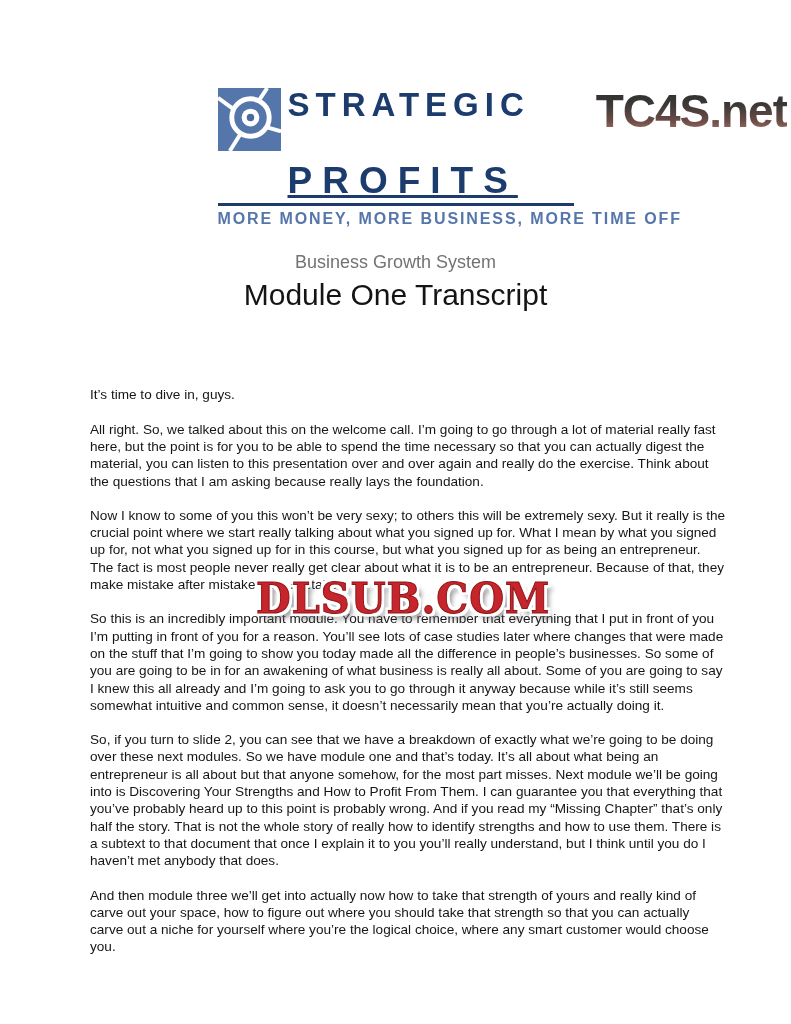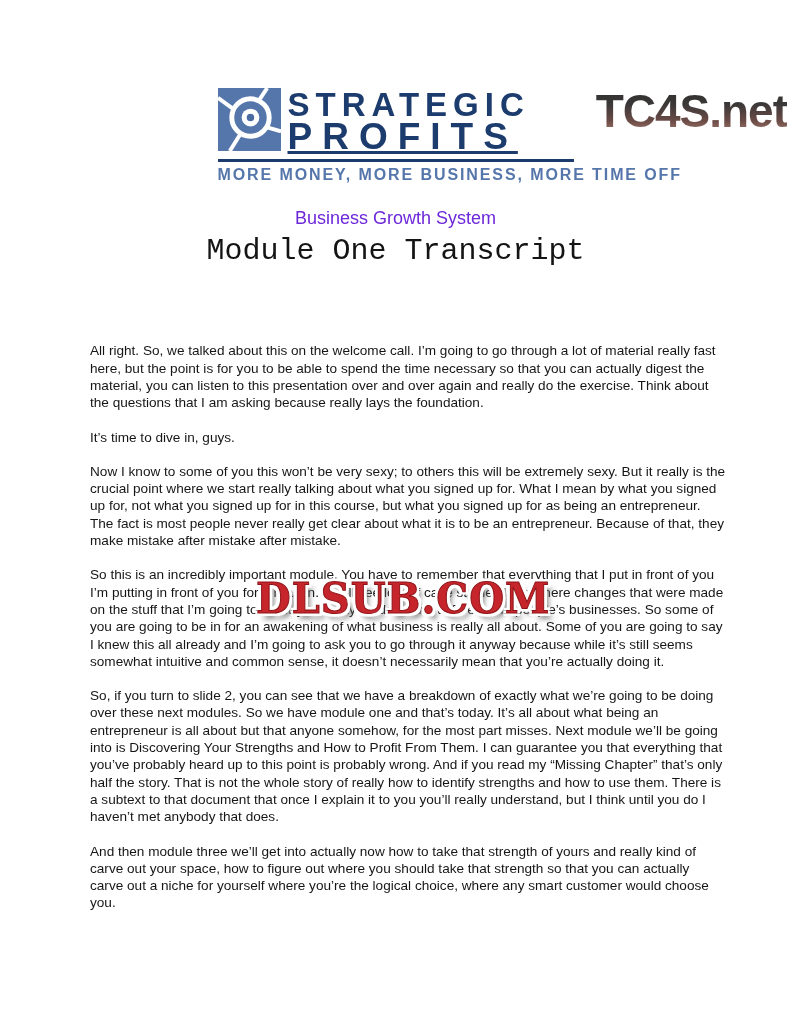--- a/index.html
+++ b/index.html
@@ -21,43 +21,43 @@
     background: linear-gradient(180deg, #2c2a2a 0%, #3b3838 38%, #6b4c47 68%, #9c6f66 86%, #bb9189 100%);
     -webkit-background-clip: text; background-clip: text;
     -webkit-text-fill-color: transparent; color: transparent;
     transform: scaleY(1.02);
   }
 
   
   .sp-logo { width: 356px; margin: 88px auto 0 auto; }
   .sp-top { display: flex; align-items: flex-start; gap: 7px; }
   .sp-icon { width: 63px; height: 63px; display: block; flex: 0 0 63px; }
-  .sp-name { display: flex; flex-direction: column; padding-top: 1px; }
+  .sp-name { display: flex; flex-direction: column; padding-top: 1px; gap: 44px; }
   .sp-line1 {
     color: var(--navy, #1d3c6e);
     font-weight: bold; font-size: 33px; letter-spacing: 6px;
     line-height: 0.95; white-space: nowrap; transform: scaleY(1.0);
   }
   .sp-line2 {
     color: var(--navy, #1d3c6e);
     font-weight: bold; font-size: 37px; letter-spacing: 10px;
     line-height: 0.92; white-space: nowrap; text-decoration: underline;
   }
   .sp-rule { height: 3px; background: var(--navy, #1d3c6e); margin-top: 5px; }
   .sp-tagline {
     margin-top: 4px;
     color: var(--logo_blue, #5576aa);
     font-weight: bold; font-size: 16px; letter-spacing: 1.9px;
     white-space: nowrap; text-align: center;
   }
 
   
   .title-block { text-align: center; margin-top: 24px; }
-  .subtitle { font-size: 18px; font-weight: 400; color: #6d28d9; }
-  .main-title { font-size: 30px; font-weight: 400; color: #141414; margin: 5px 0 0 0; font-family: Liberation Mono, monospace; }
+  .subtitle { font-size: 18px; font-weight: 400; color: #737373; }
+  .main-title { font-size: 30px; font-weight: 400; color: #141414; margin: 5px 0 0 0; }
 
   
   .content { width: 636px; margin: 74px 0 0 90px; }
   .content p {
     font-size: 13.6px; line-height: 17.3px; color: #161616;
     margin: 0 0 17px 0;
   }
 
   
   .dlsub {
@@ -102,22 +102,22 @@
     <div class="sp-rule"></div>
     <div class="sp-tagline">MORE MONEY, MORE BUSINESS, MORE TIME OFF</div>
   </div>
 
   <div class="title-block">
     <div class="subtitle">Business Growth System</div>
     <h1 class="main-title">Module One Transcript</h1>
   </div>
 
   <div class="content">
+    <p>It’s time to dive in, guys.</p>
     <p>All right. So, we talked about this on the welcome call. I’m going to go through a lot of material really fast here, but the point is for you to be able to spend the time necessary so that you can actually digest the material, you can listen to this presentation over and over again and really do the exercise. Think about the questions that I am asking because really lays the foundation.</p>
-    <p>It’s time to dive in, guys.</p>
     <p>Now I know to some of you this won’t be very sexy; to others this will be extremely sexy. But it really is the crucial point where we start really talking about what you signed up for. What I mean by what you signed up for, not what you signed up for in this course, but what you signed up for as being an entrepreneur. The fact is most people never really get clear about what it is to be an entrepreneur. Because of that, they make mistake after mistake after mistake.</p>
     <p>So this is an incredibly important module. You have to remember that everything that I put in front of you I’m putting in front of you for a reason. You’ll see lots of case studies later where changes that were made on the stuff that I’m going to show you today made all the difference in people’s businesses. So some of you are going to be in for an awakening of what business is really all about. Some of you are going to say I knew this all already and I’m going to ask you to go through it anyway because while it’s still seems somewhat intuitive and common sense, it doesn’t necessarily mean that you’re actually doing it.</p>
     <p>So, if you turn to slide 2, you can see that we have a breakdown of exactly what we’re going to be doing over these next modules. So we have module one and that’s today. It’s all about what being an entrepreneur is all about but that anyone somehow, for the most part misses. Next module we’ll be going into is Discovering Your Strengths and How to Profit From Them. I can guarantee you that everything that you’ve probably heard up to this point is probably wrong. And if you read my “Missing Chapter” that’s only half the story. That is not the whole story of really how to identify strengths and how to use them. There is a subtext to that document that once I explain it to you you’ll really understand, but I think until you do I haven’t met anybody that does.</p>
     <p>And then module three we’ll get into actually now how to take that strength of yours and really kind of carve out your space, how to figure out where you should take that strength so that you can actually carve out a niche for yourself where you’re the logical choice, where any smart customer would choose you.</p>
   </div>
 
   <div class="dlsub">DLSUB.COM</div>
 
 </div>
 

